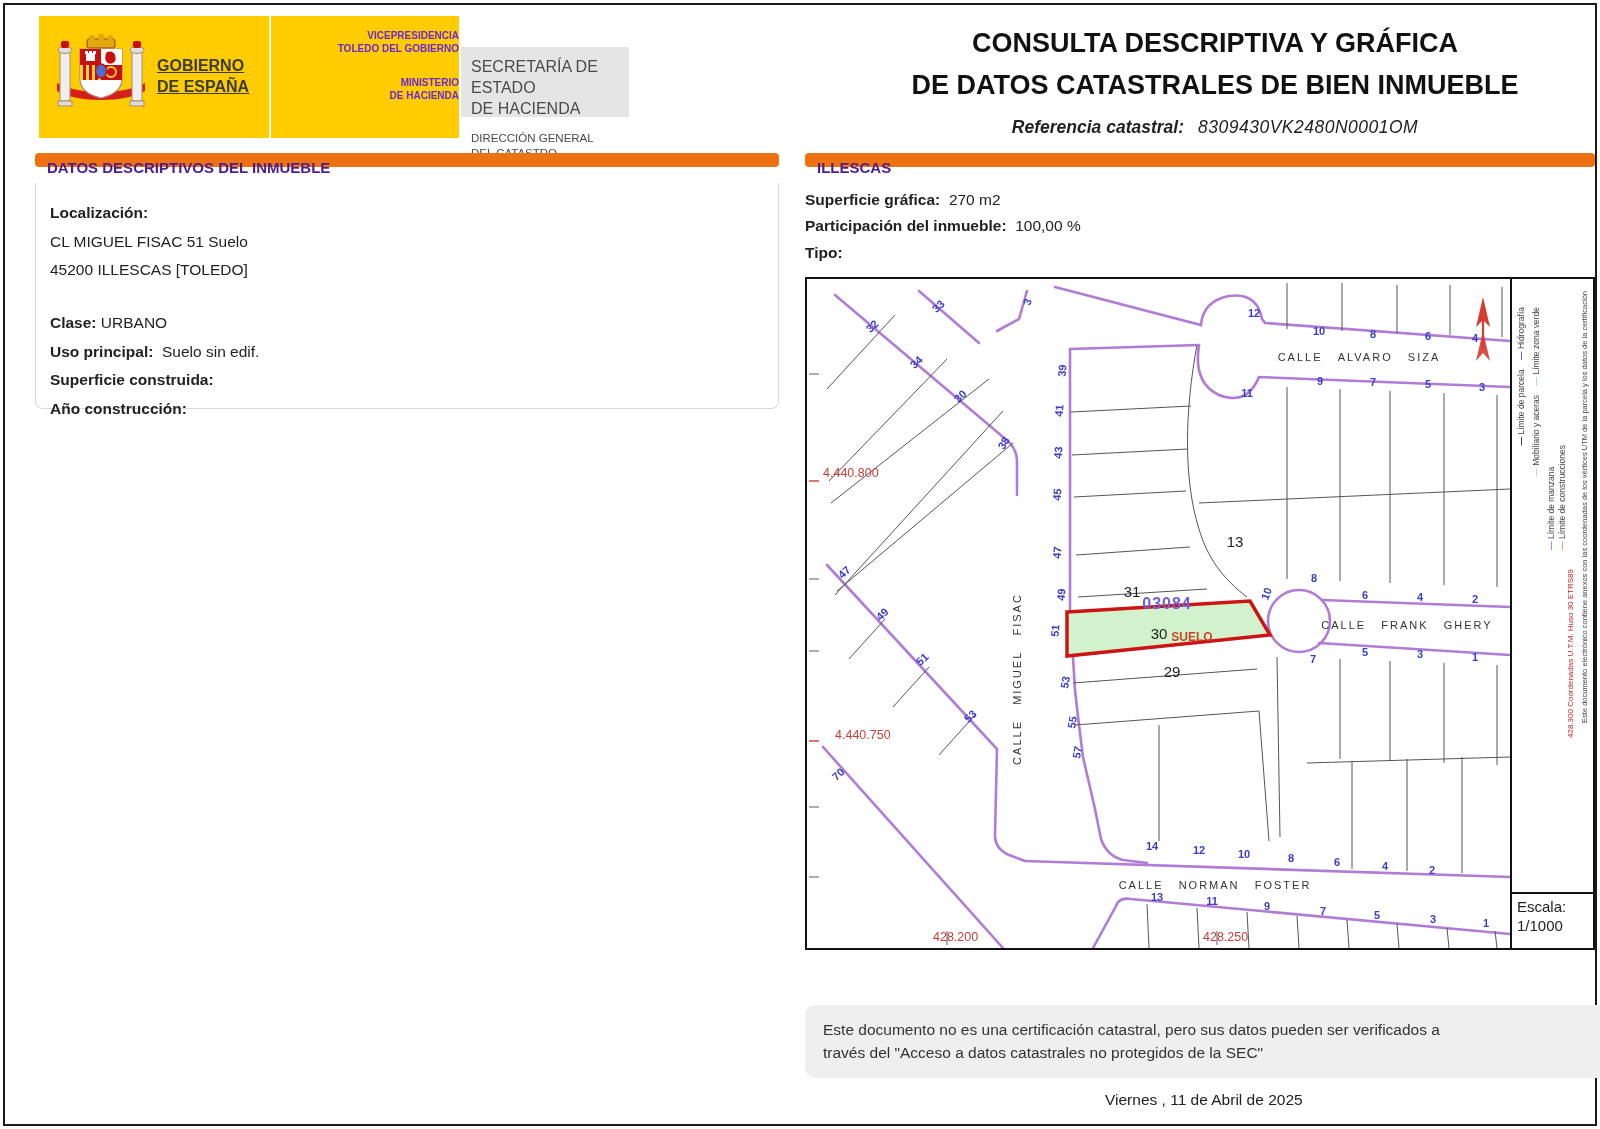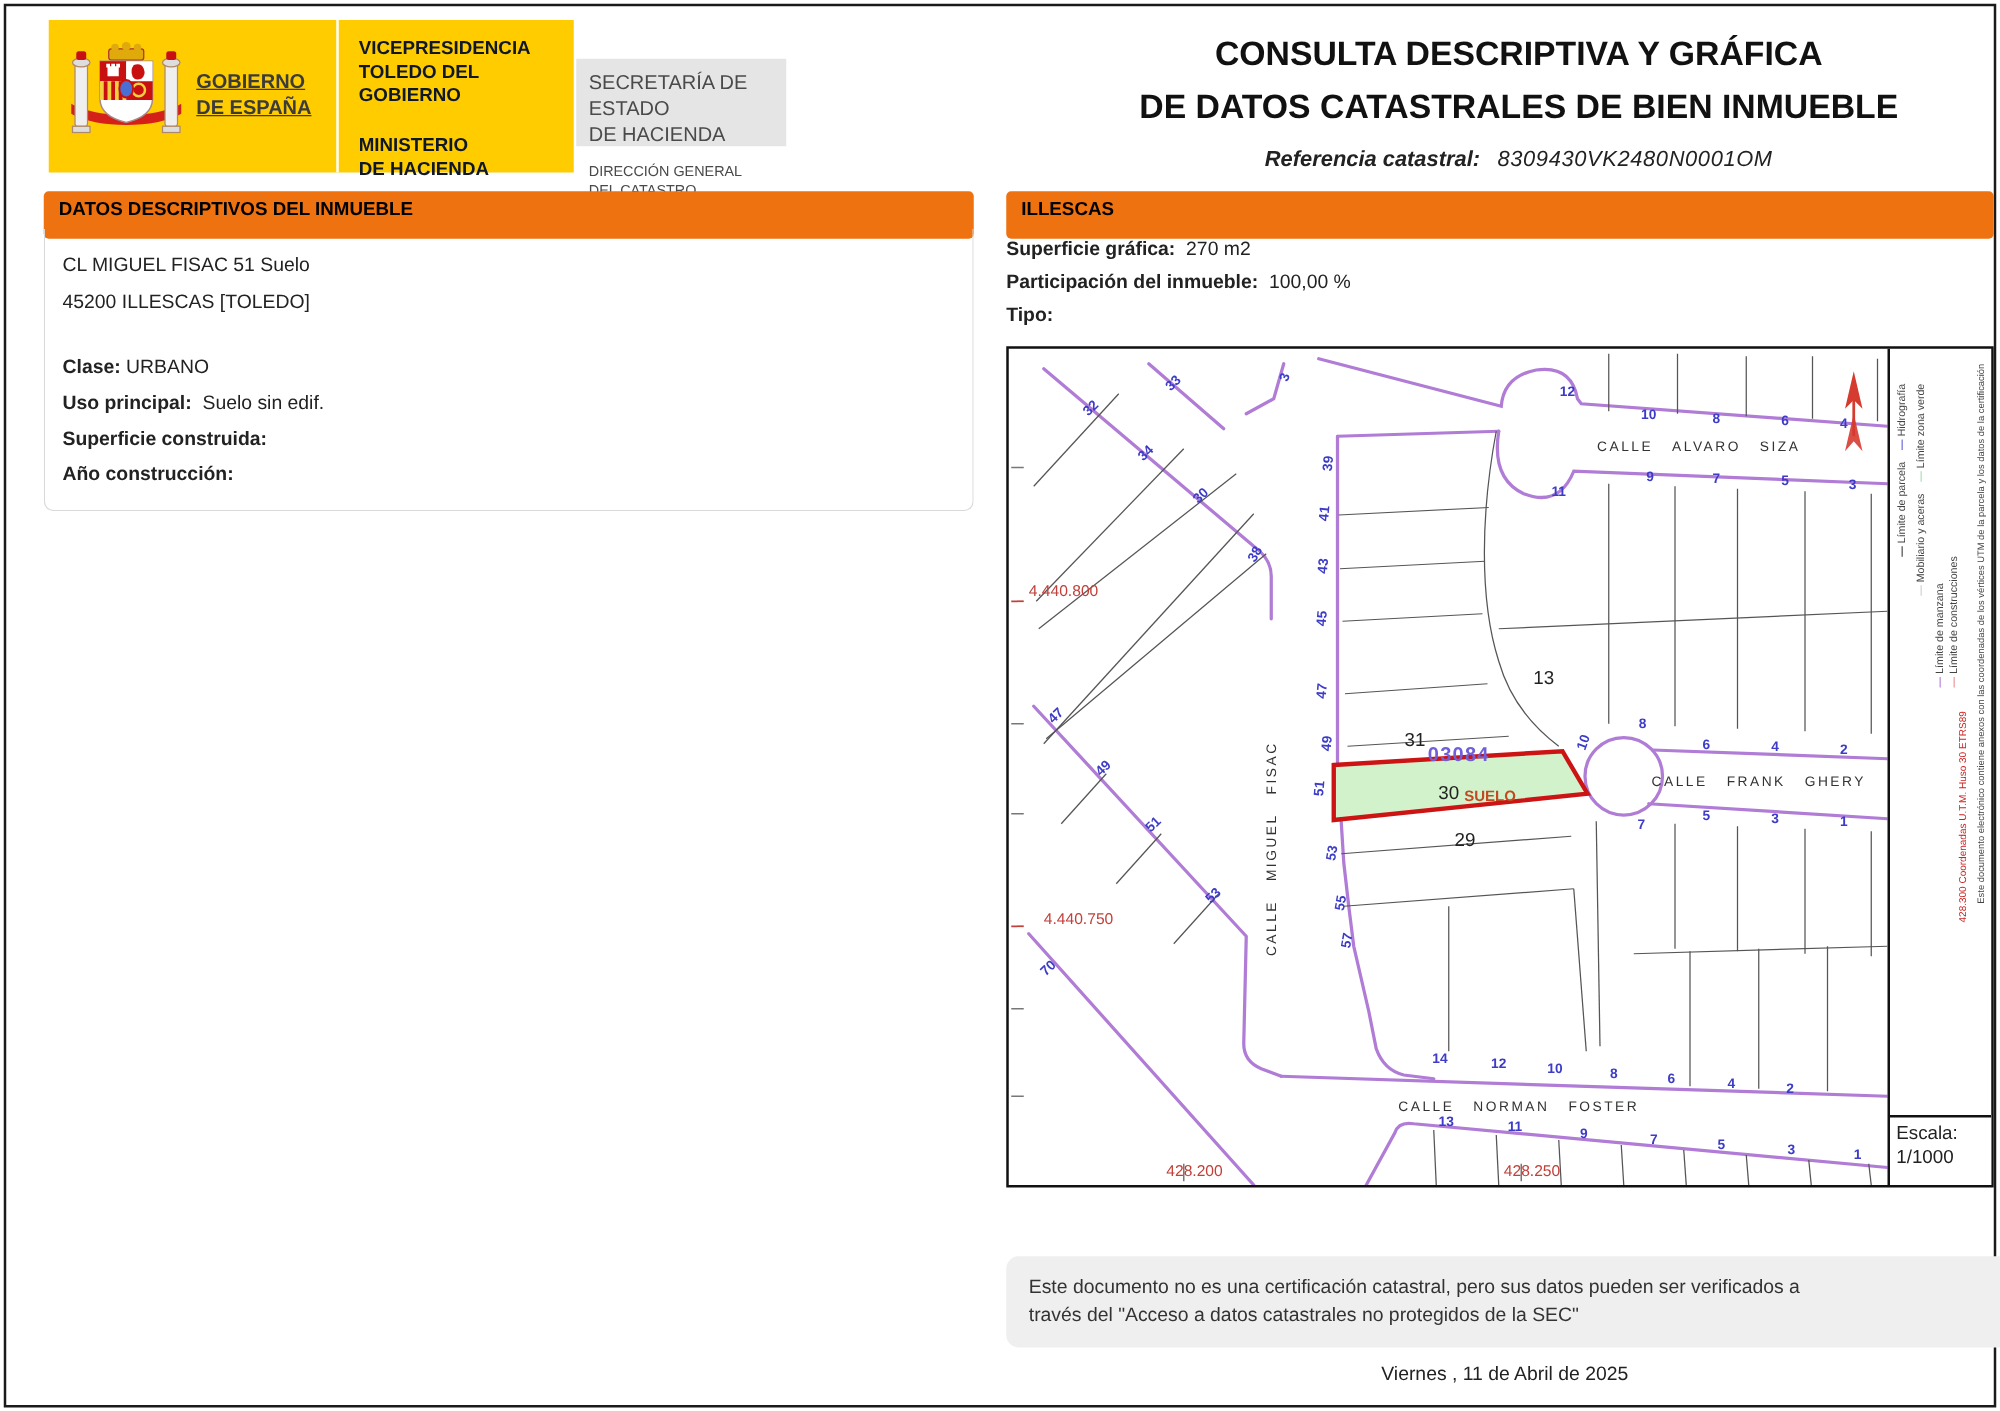--- a/index.html
+++ b/index.html
@@ -5,34 +5,34 @@
   html,body{margin:0;padding:0;background:#fff;}
   body{width:1600px;height:1129px;position:relative;font-family:"Liberation Sans",sans-serif;color:#222;}
   .page{position:absolute;inset:3px;border:2px solid #1a1a1a;background:#fff;}
 
   
   .gov-header{position:absolute;left:34px;top:11px;width:420px;height:122px;background:#FFCC00;display:flex;}
   .logo-area{width:230px;display:flex;align-items:center;}
   .coat{margin-left:16px;}
   .gov-name{font-weight:bold;font-size:16px;color:#3b3b3b;line-height:1.3;margin-left:10px;text-decoration:underline;}
   .vdivider{width:2px;background:#fff;height:100%;}
-  .ministry-area{flex:1;padding:14px 0 0 16px;font-weight:bold;font-size:15px;color:#0f172a;line-height:1.25;}
+  .ministry-area{flex:1;padding:14px 0 0 16px;font-weight:bold;font-size:10px;color:#6d28d9;line-height:1.25;text-align:right;}
   .ministry-gap{height:22px;}
   .secretary-box{position:absolute;left:456px;top:11px;width:168px;height:122px;}
   .secretary-top{background:#E5E5E5;height:60px;padding:10px 0 0 10px;font-size:16px;color:#4a4a4a;line-height:1.3;margin-top:31px;}
   .secretary-bottom{padding:14px 0 0 10px;font-size:11.5px;color:#4a4a4a;line-height:1.3;}
 
   .title-block{position:absolute;left:850px;top:18px;width:720px;text-align:center;}
   .main-title{font-size:27px;font-weight:bold;color:#111;line-height:1.55;}
   .ref-line{margin-top:10px;font-size:17.5px;font-style:italic;}
   .ref-line .lbl{font-weight:bold;}
   .ref-line .val{margin-left:14px;letter-spacing:0.5px;}
 
   
-  .orange-bar{position:absolute;height:38px;background:#EE7210;border-radius:4px;color:#000000;font-weight:bold;font-size:15px;line-height:30px;padding-left:12px;box-sizing:border-box;}
+  .orange-bar{position:absolute;height:14px;background:#EE7210;border-radius:4px;color:#4c1d95;font-weight:bold;font-size:15px;line-height:30px;padding-left:12px;box-sizing:border-box;}
   .bar-left{left:30px;top:148px;width:744px;}
   .bar-right{left:800px;top:148px;width:790px;}
 
   .left-panel{position:absolute;left:30px;top:178px;width:744px;height:226px;border:1px solid #d9d9d9;border-top:none;border-radius:0 0 8px 8px;box-sizing:border-box;padding:16px 14px;font-size:15.5px;}
   .left-panel .row{line-height:1.85;}
   .lblb{font-weight:bold;}
   .spacer{height:24px;}
 
   .right-panel{position:absolute;left:800px;top:182px;width:790px;font-size:15.5px;}
   .right-panel .row{line-height:1.7;}
@@ -124,20 +124,21 @@
       <div>CONSULTA DESCRIPTIVA Y GRÁFICA</div>
       <div>DE DATOS CATASTRALES DE BIEN INMUEBLE</div>
     </div>
     <div class="ref-line">
       <span class="lbl">Referencia catastral:</span><span class="val">8309430VK2480N0001OM</span>
     </div>
   </div>
 
   <div class="orange-bar bar-left">DATOS DESCRIPTIVOS DEL INMUEBLE</div>
   <div class="left-panel">
+    <div class="row lblb">Localización:</div>
     <div class="row">CL MIGUEL FISAC 51 Suelo</div>
     <div class="row">45200 ILLESCAS [TOLEDO]</div>
     <div class="spacer"></div>
     <div class="row"><span class="lblb">Clase:</span> <span>URBANO</span></div>
     <div class="row"><span class="lblb">Uso principal:</span>&nbsp; <span>Suelo sin edif.</span></div>
     <div class="row"><span class="lblb">Superficie construida:</span> <span></span></div>
     <div class="row"><span class="lblb">Año construcción:</span> <span></span></div>
   </div>
 
   <div class="orange-bar bar-right">ILLESCAS</div>

